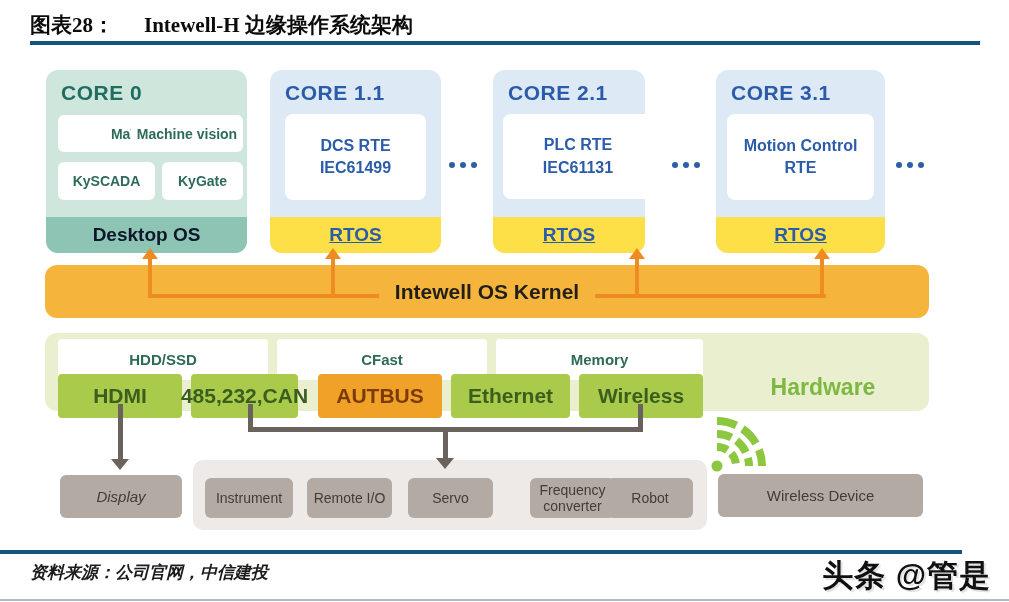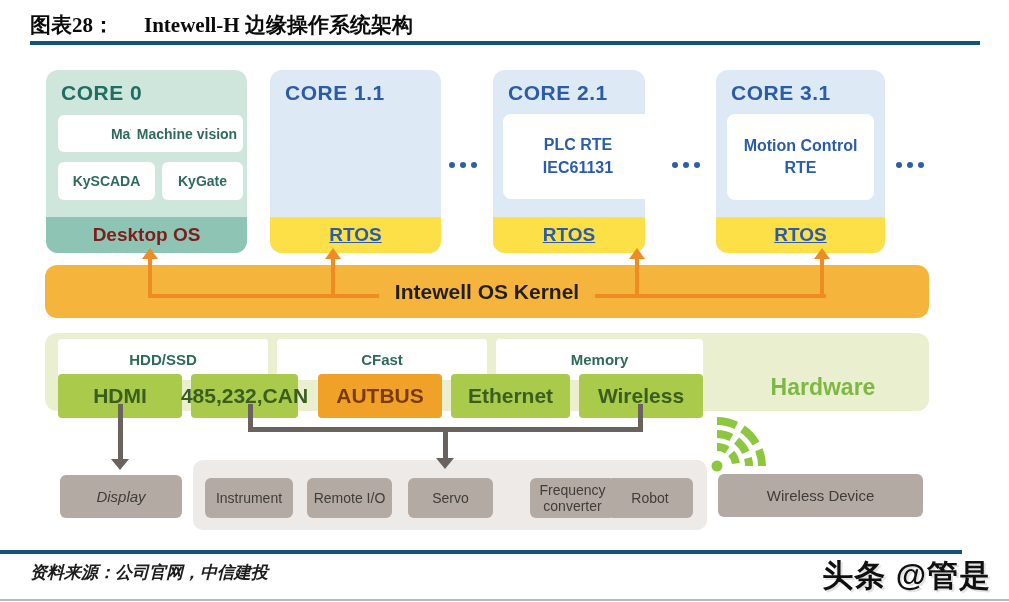--- a/index.html
+++ b/index.html
@@ -29,21 +29,21 @@
   .app.a2{left:85px;top:45px;width:112px;height:37px;}
   .app.a3{left:12px;top:92px;width:97px;height:38px;}
   .app.a4{left:116px;top:92px;width:81px;height:38px;}
   .rt-box{position:absolute;background:#ffffff;border-radius:8px;flex-direction:column;
           font-size:16px;font-weight:700;color:#2b5ca9;line-height:1.4;}
   .c1 .rt-box{left:15px;top:44px;width:141px;height:86px;}
   .c2 .rt-box{left:10px;top:44px;width:150px;height:85px;}
   .c3 .rt-box{left:11px;top:44px;width:147px;height:86px;}
   .core-os{position:absolute;left:0;right:0;bottom:0;height:36px;border-radius:0 0 12px 12px;
            font-size:19px;font-weight:700;}
-  .core-os.teal{background:#8dc4b3;color:#7f1d1d;}
+  .core-os.teal{background:#8dc4b3;color:#0f172a;}
   .core-os.bluebar{background:#fde047;color:#2b5ca9;text-decoration:underline;}
   .dots{top:162px;display:flex;gap:5px;}
   .dots i{width:6px;height:6px;border-radius:50%;background:#2d5fa6;}
   .dots.d1{left:449px;} .dots.d2{left:672px;} .dots.d3{left:896px;}
 
   
   .kernel{left:45px;top:265px;width:884px;height:53px;background:#f5b53d;border-radius:12px;}
   .k-label-wrap{left:45px;top:265px;width:884px;height:53px;z-index:3;}
   .k-label-wrap span{background:#f5b53d;padding:0 16px;font-size:21px;font-weight:700;color:#221f1a;}
   .k-hline{left:150px;top:294px;width:676px;height:4px;background:#ee8b22;z-index:2;}
@@ -98,20 +98,24 @@
   <div class="core-name">CORE 0</div>
   <div class="app a1 flexc">MaVIEW</div>
   <div class="app a2 flexc">Machine vision</div>
   <div class="app a3 flexc">KySCADA</div>
   <div class="app a4 flexc">KyGate</div>
   <div class="core-os teal flexc">Desktop OS</div>
 </div>
 
 <div class="abs core blue c1">
   <div class="core-name">CORE 1.1</div>
+  <div class="rt-box flexc">
+    <span>DCS RTE</span>
+    <span>IEC61499</span>
+  </div>
   <div class="core-os bluebar flexc">RTOS</div>
 </div>
 <div class="abs dots d1">
     <i></i>
     <i></i>
     <i></i>
   </div>
 
 <div class="abs core blue c2">
   <div class="core-name">CORE 2.1</div>

